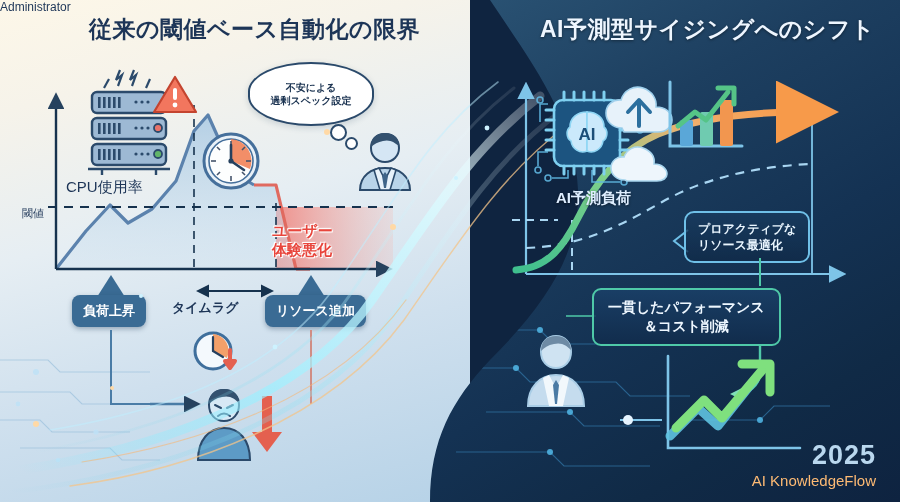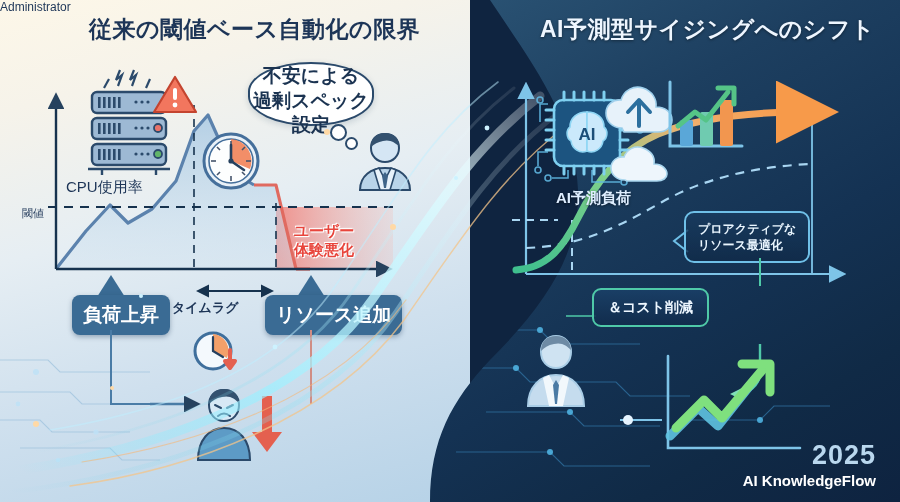--- a/index.html
+++ b/index.html
@@ -24,37 +24,37 @@
     text-shadow:0 1px 3px rgba(0,0,0,.45);}
 
   
   #left-chart{position:absolute;left:48px;top:95px;width:345px;height:185px;}
   .ax-label{position:absolute;font-weight:normal;color:#1d3557;}
   #lbl-threshold{left:22px;top:206px;font-size:11px;}
   #lbl-cpu{left:66px;top:178px;font-size:15px;}
   #lbl-admin{left:355px;top:192px;font-size:12px;color:#1d3557;font-weight:normal;}
 
   
-  #redzone-text{position:absolute;left:272px;top:222px;width:104px;text-align:center;
+  #redzone-text{position:absolute;left:272px;top:222px;width:104px;
     font-size:15px;font-weight:bold;color:#e8453c;line-height:1.25;
     text-shadow:0 0 2px #fff,0 0 3px #fff,1px 1px 0 #fff,-1px -1px 0 #fff;}
 
   
-  .pill{position:absolute;background:#3a6b94;color:#fff;font-weight:bold;font-size:19px;
+  .pill{position:absolute;background:#3a6b94;color:#fff;font-weight:bold;font-size:13px;
     border-radius:8px;padding:7px 11px;white-space:nowrap;
     box-shadow:0 2px 5px rgba(20,50,80,.35);}
   #pill-load{left:72px;top:295px;}
   #pill-res{left:265px;top:295px;}
   #lbl-timelag{position:absolute;left:172px;top:299px;font-size:13px;font-weight:bold;color:#1d3557;}
 
   
   #thought{position:absolute;left:248px;top:62px;width:122px;height:60px;
     background:#fff;border:2px solid #2b4a6b;border-radius:50%/46%;
-    display:flex;align-items:flex-start;justify-content:center;text-align:center;
-    font-size:19px;font-weight:bold;color:#1b3351;line-height:1.3;
+    display:flex;align-items:center;justify-content:center;text-align:center;
+    font-size:10px;font-weight:bold;color:#1b3351;line-height:1.3;
     box-shadow:0 2px 6px rgba(30,60,90,.18);}
   .tdot{position:absolute;background:#fff;border:2px solid #2b4a6b;border-radius:50%;}
   #tdot1{left:330px;top:124px;width:13px;height:13px;}
   #tdot2{left:345px;top:137px;width:9px;height:9px;}
 
   
   #lbl-aiload{position:absolute;left:556px;top:189px;font-size:15px;font-weight:bold;color:#dfeeff;
     text-shadow:0 1px 3px rgba(0,0,0,.5);}
 
   .callout{position:absolute;border:2px solid #6fc0e8;border-radius:10px;
@@ -64,21 +64,21 @@
   #box-consistent{left:592px;top:288px;color:#eef7ff;border:2px solid #4fc9a8;
     background:linear-gradient(180deg,rgba(26,64,104,.85),rgba(17,44,76,.9));
     text-align:center;border-radius:9px;padding:8px 14px;font-size:14px;}
   #callout-xai{left:500px;top:392px;background:#f7fbff;border:2px solid #c9dcef;
     color:#14304f;text-align:center;border-radius:12px;padding:8px 14px;
     box-shadow:0 3px 8px rgba(0,0,0,.3);}
 
   
   #footer-year{position:absolute;right:24px;top:440px;font-size:27px;font-weight:bold;
     color:#b9d7ee;letter-spacing:1px;}
-  #footer-brand{right:24px;top:472px;position:absolute;font-size:15px;color:#ffffff;font-weight:bold;}
+  #footer-brand{right:24px;top:472px;position:absolute;font-size:15px;color:#fdba74;}
 
   svg{display:block;overflow:visible;}
 </style>
 </head>
 <body>
 
 <div id="stage">
 
   <div class="panel" id="left-panel">
 
@@ -425,20 +425,21 @@
     <div>リソース最適化</div>
   </div>
 
   <svg class="glow-wrap" width="900" height="502">
     <path d="M760 286 V258" stroke="#4fc9a8" stroke-width="2" fill="none"></path>
     <path d="M760 344 V372 C760 386 748 394 736 394" stroke="#4fc9a8" stroke-width="2.4" fill="none"></path>
     <path d="M742 388 L730 394 L742 400 Z" fill="#7fe0b8"></path>
     <path d="M596 316 H566" stroke="#4fc9a8" stroke-width="2" fill="none" opacity=".75"></path>
   </svg>
   <div id="box-consistent" class="callout">
+    <div>一貫したパフォーマンス</div>
     <div>＆コスト削減</div>
   </div>
 
   <svg style="position:absolute;left:518px;top:330px" width="76" height="76" viewBox="0 0 76 76">
     <path d="M38 6 C29 6 23 13 23 22 C23 31 29 38 38 38 C47 38 53 31 53 22 C53 13 47 6 38 6 Z" fill="#cfe3f2" stroke="#a9cde6" stroke-width="2"></path>
     <path d="M23 21 C23 11 29 6 38 6 C47 6 53 12 53 20 C49 16 44 12 36 14 C30 15 26 18 23 21 Z" fill="#6e8ba5"></path>
     <path d="M10 76 C10 57 22 45 38 45 C54 45 66 57 66 76 Z" fill="#c5dcee" stroke="#a9cde6" stroke-width="2"></path>
     <path d="M31 45 L38 58 L45 45 L51 48 L45 76 L31 76 L25 48 Z" fill="#f2f8fc"></path>
     <path d="M38 50 L41 55 L39 74 L37 74 L35 55 Z" fill="#4a7aa4"></path>
   </svg>

